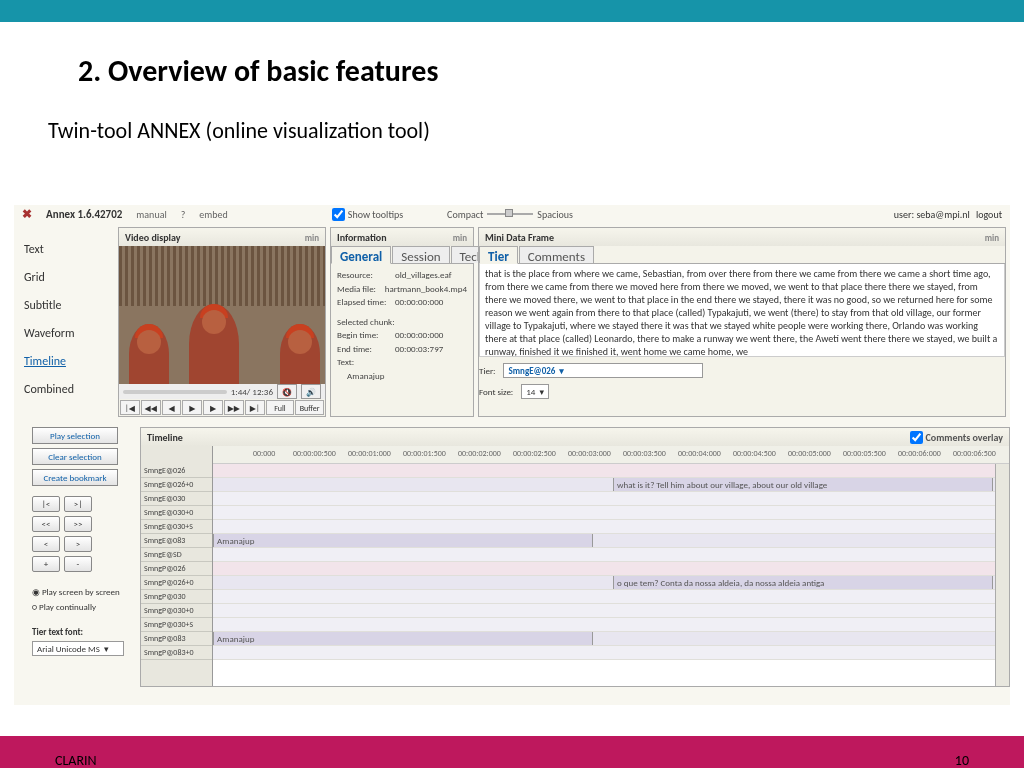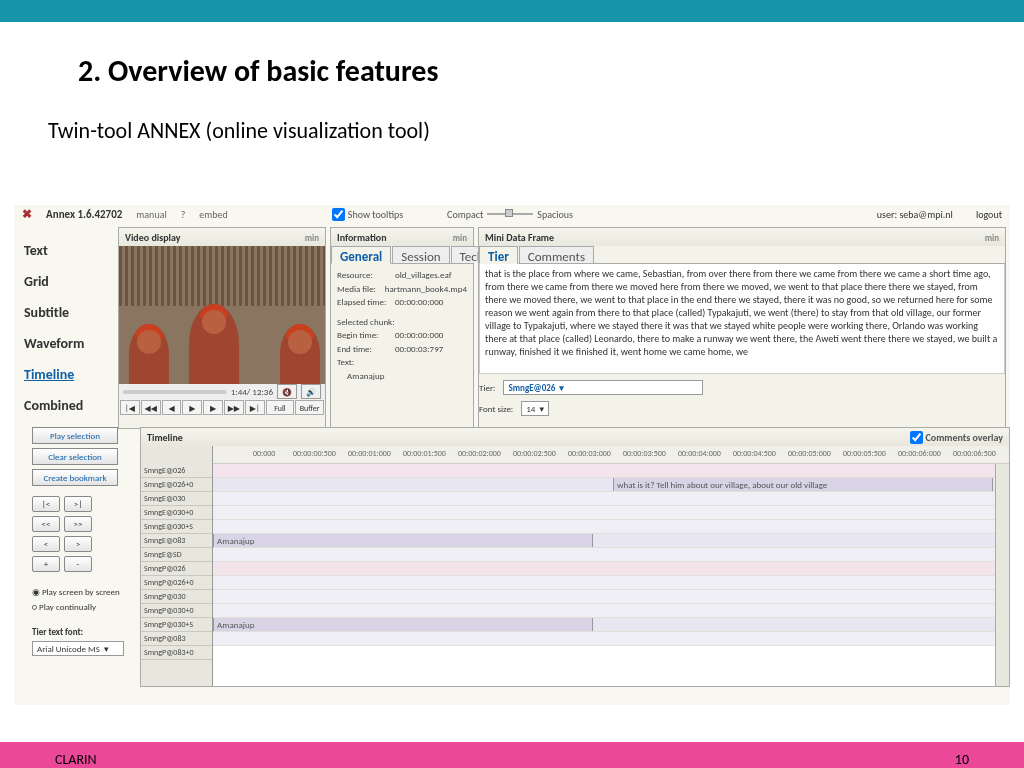--- a/index.html
+++ b/index.html
@@ -1,33 +1,33 @@
 <!DOCTYPE html>
 <html><head>
 <meta charset="utf-8">
 <style>
 *{margin:0;padding:0;box-sizing:border-box;font-family:Calibri,Arial,sans-serif}
 body{width:1024px;height:768px;background:#fff;position:relative;overflow:hidden}
 .top-bar{height:22px;background:#1694a9}
 .title{font-size:30px;font-weight:bold;color:#000;margin:30px 0 0 78px}
 .subtitle{font-size:22px;color:#000;margin:28px 0 0 48px}
-.footer{position:absolute;bottom:0;left:0;right:0;height:26px;background:#ec4899;display:flex;align-items:flex-end;justify-content:space-between;padding:0 55px;font-size:14px;color:#000}
+.footer{position:absolute;bottom:0;left:0;right:0;height:26px;background:#be185d;display:flex;align-items:flex-start;justify-content:space-between;padding:16px 55px;font-size:14px;color:#000}
 .app{position:absolute;top:205px;left:14px;width:996px;height:500px;background:#f8f7f0;font-family:Verdana,sans-serif;font-size:10px;color:#333}
 .app-header{height:18px;display:flex;align-items:center;padding:0 8px;gap:14px}
 .app-logo{color:#a83232;font-size:12px;font-weight:bold}
 .app-title{font-weight:bold;font-size:11px;color:#333}
 .hlink{color:#666;font-size:10px}
-.app-right{margin-left:auto;display:flex;gap:23px;color:#333;font-size:10px}
+.app-right{margin-left:auto;display:flex;gap:6px;color:#333;font-size:10px}
 .chk{display:flex;align-items:center;gap:3px;font-size:10px;color:#555;margin-left:90px}
 .slider-area{display:flex;align-items:center;gap:4px;font-size:10px;color:#555;margin-left:30px}
 .slider-track{width:46px;height:2px;background:#aaa;position:relative}
 .slider-thumb{position:absolute;width:8px;height:8px;background:#ccc;border:1px solid #888;top:-4px;left:18px}
 .main{display:flex;padding:4px;gap:4px}
 .leftnav{width:96px;padding:8px 4px}
-.leftnav-item{font-size:14px;color:#333;font-weight:bold;padding:7px 2px}
+.leftnav-item{font-size:12px;color:#333;font-weight:normal;padding:7px 2px}
 .leftnav-item.sel{color:#1060a8;text-decoration:underline}
 .panel{border:1px solid #aaa;background:#f4f3ea}
 .panel-header{height:18px;background:linear-gradient(#f6f5ec,#e8e7de);padding:2px 6px;font-size:10px;font-weight:bold;color:#333;display:flex;justify-content:space-between;align-items:center}
 .panel-header .min{font-weight:bold;color:#888;font-size:9px}
 .video-panel{width:208px}
 .video-area{width:206px;height:138px;background:#8a7560;position:relative;overflow:hidden}
 .hut{position:absolute;top:0;left:0;right:0;height:60px;background:repeating-linear-gradient(90deg,#6b5440 0,#6b5440 3px,#8a7560 3px,#8a7560 6px)}
 .person{position:absolute;border-radius:50% 50% 0 0;background:#a04530}
 .p1{width:40px;height:60px;bottom:0;left:10px}
 .p2{width:50px;height:80px;bottom:0;left:70px}
@@ -42,21 +42,21 @@
 .vctrl{width:22px;height:15px;background:#f4f4f4;border:1px solid #aaa;display:flex;align-items:center;justify-content:center;font-size:8px}
 .vctrl.wide{width:32px;font-size:8px}
 .info-panel{width:144px}
 .info-body{padding:4px 6px;font-size:9px;line-height:1.5;color:#444}
 .tabs{display:flex;height:18px;border-bottom:1px solid #aaa}
 .tab{padding:2px 8px;font-size:13px;color:#555;border:1px solid #aaa;border-bottom:none;background:#eee;margin-right:1px}
 .tab.active{background:#f4f3ea;color:#1060a8;font-weight:bold;border-bottom:1px solid #f4f3ea;margin-bottom:-1px}
 .info-row{display:flex}
 .info-label{width:58px}
 .data-panel{flex:1;min-width:0}
-.data-text{height:110px;overflow:hidden;border:1px solid #ccc;border-top:none;padding:3px 5px;background:#fff}
+.data-text{height:93px;overflow:hidden;border:1px solid #ccc;border-top:none;padding:3px 5px;background:#fff}
 .data-controls{display:flex;gap:8px;align-items:center;padding:6px 0 0 0;font-size:9px}
 .select{border:1px solid #999;background:#fff;padding:1px 4px;font-size:9px;display:inline-flex;align-items:center;gap:4px}
 .sidebar-controls{position:absolute;top:222px;left:18px;width:96px}
 .sbtn{display:block;width:86px;height:17px;border:1px solid #888;background:linear-gradient(#fff,#e4e4e4);font-size:9px;color:#1060a8;text-align:center;line-height:15px;margin-bottom:4px;border-radius:0}
 .sbtn-row{display:flex;gap:4px;margin-bottom:4px}
 .sbtn-sm{width:28px;height:16px;border:1px solid #888;background:linear-gradient(#fff,#e4e4e4);font-size:9px;text-align:center;line-height:14px;border-radius:2px}
 .radio-row{font-size:9px;color:#333;padding:2px 0}
 .tier-label{font-size:9px;font-weight:bold;color:#333;margin-top:12px;margin-bottom:4px}
 .timeline-panel{position:absolute;top:222px;left:126px;width:870px;height:260px;border:1px solid #aaa;background:#f4f3ea}
 .tl-header{height:18px;background:linear-gradient(#f6f5ec,#e8e7de);padding:2px 6px;font-size:10px;font-weight:bold;display:flex;justify-content:space-between;align-items:center}
@@ -304,20 +304,23 @@
               <div class="tl-seg" style="left:400px;width:380px">what is it? Tell him about our village, about our old village</div>
             </div>
           <div class="tl-row alt"></div>
           <div class="tl-row alt"></div>
           <div class="tl-row alt"></div>
           <div class="tl-row">
               <div class="tl-seg" style="left:0;width:380px">Amanajup</div>
             </div>
           <div class="tl-row alt"></div>
           <div class="tl-row pink"></div>
+          <div class="tl-row">
+              <div class="tl-seg" style="left:400px;width:380px">o que tem? Conta da nossa aldeia, da nossa aldeia antiga</div>
+            </div>
           <div class="tl-row alt"></div>
           <div class="tl-row alt"></div>
           <div class="tl-row alt"></div>
           <div class="tl-row">
               <div class="tl-seg" style="left:0;width:380px">Amanajup</div>
             </div>
           <div class="tl-row alt"></div>
         </div>
       </div>
       <div class="scrolltrack"></div>

